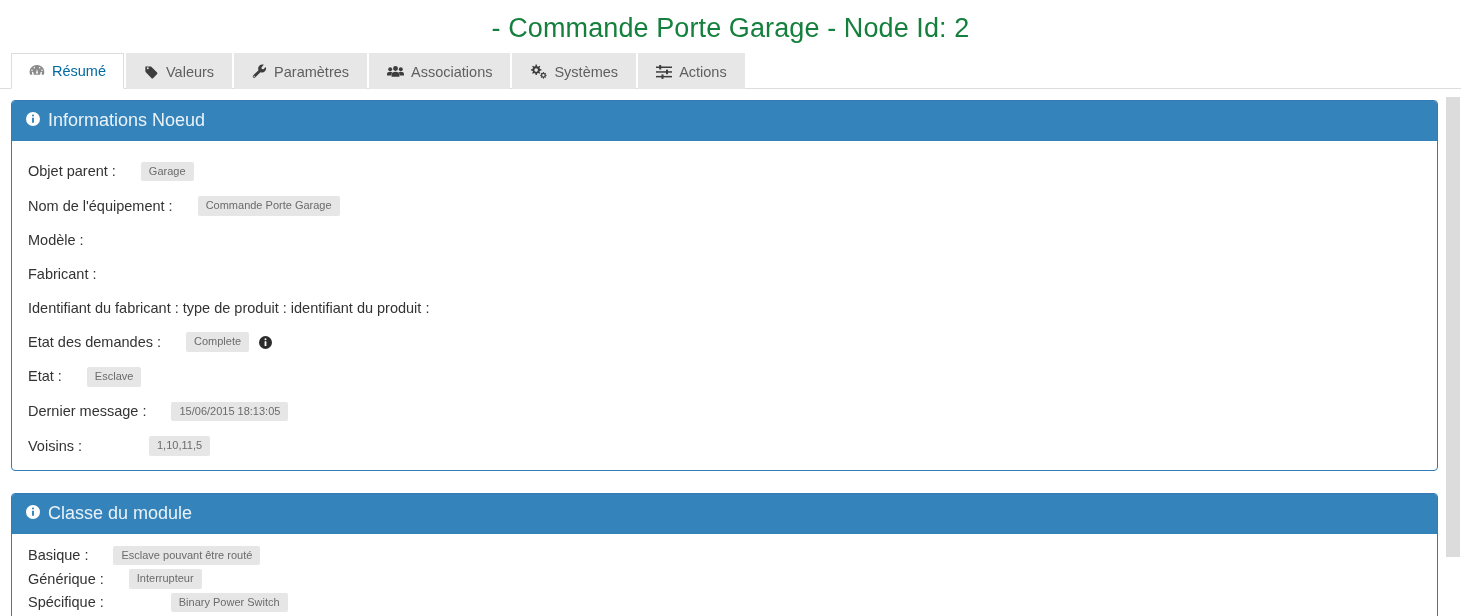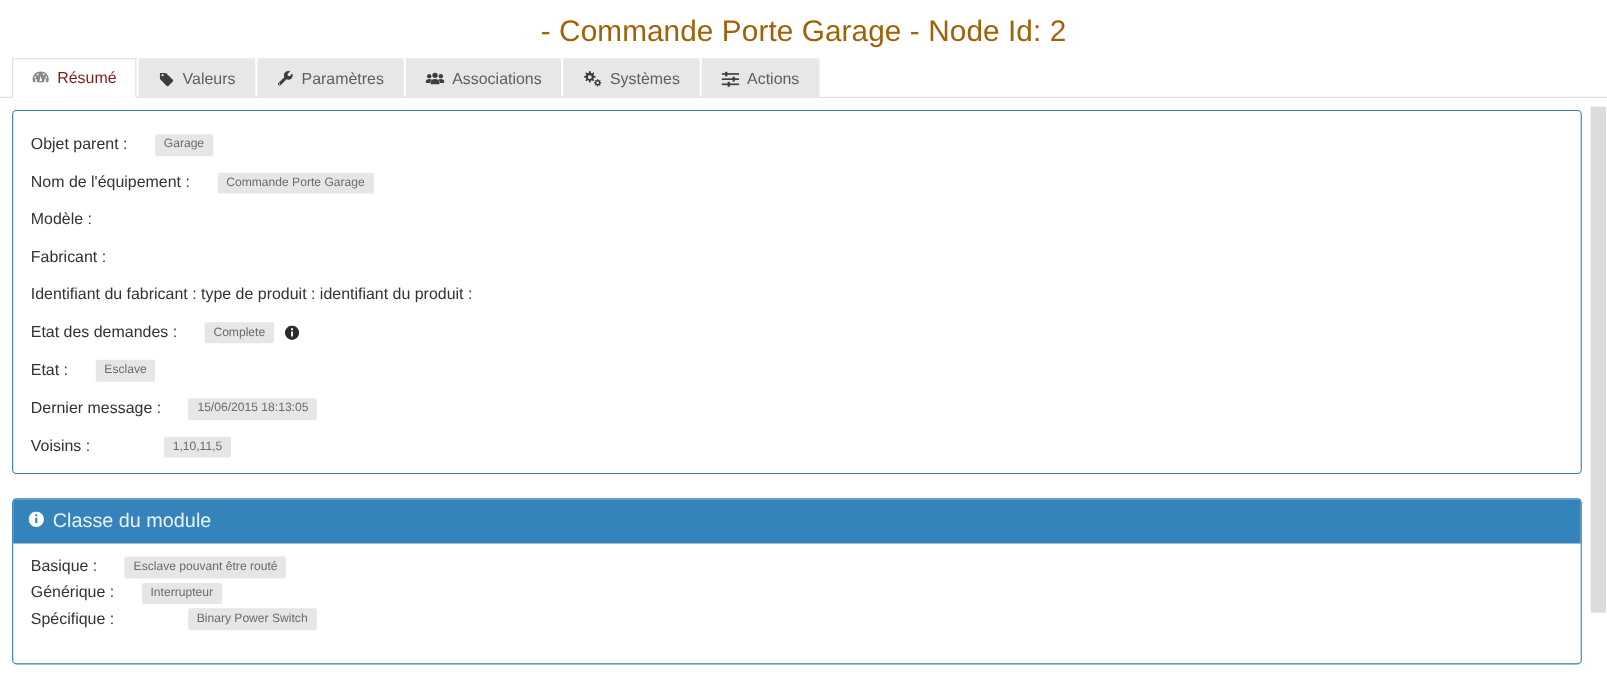--- a/index.html
+++ b/index.html
@@ -12,21 +12,21 @@
     background: #ffffff;
     font-family: "Liberation Sans", sans-serif;
   }
 
   
   .page-title {
     width: 100%;
     text-align: center;
     font-size: 27px;
     font-weight: 400;
-    color: #a16207;
+    color: #15803d;
     letter-spacing: .1px;
     padding: 12px 0 4px 0;
     margin: 0;
     line-height: 1.2;
     height: 52px;
   }
 
   
   .tab-bar {
     position: relative;
@@ -51,21 +51,21 @@
     margin-right: 2px;
     cursor: pointer;
     white-space: nowrap;
     position: relative;
     top: 1px;
   }
   .tab.active {
     background: #ffffff;
     border: 1px solid #dddddd;
     border-bottom: 1px solid #ffffff;
-    color: #7f1d1d;
+    color: #0369a1;
   }
   .tab .icn { display: inline-flex; align-items: center; }
   .tab .icn svg { display: block; }
 
   
   .content-area {
     position: relative;
     height: 527px;
     padding: 0;
     overflow: hidden;
@@ -218,20 +218,28 @@
     <span>Actions</span>
   </div>
 
 
 </div>
 
 <div class="content-area">
   <div class="content-inner">
 
     <div class="panel">
+      <div class="panel-heading">
+        <span class="icn">
+          <svg width="14" height="14" viewBox="0 0 16 16" fill="#ffffff">
+            <path d="M8 0a8 8 0 1 0 0 16A8 8 0 0 0 8 0zm1.1 12.3H6.9V6.5h2.2v5.8zM8 5.2a1.2 1.2 0 1 1 0-2.4 1.2 1.2 0 0 1 0 2.4z"></path>
+          </svg>
+        </span>
+        <span class="ptitle">Informations Noeud</span>
+      </div>
       <div class="panel-body">
 
         <div class="info-row">
           <span class="lbl">Objet parent :</span>
           <span class="badge-val">Garage</span>
         </div>
 
         <div class="info-row">
           <span class="lbl">Nom de l'équipement :</span>
           <span class="badge-val">Commande Porte Garage</span>

